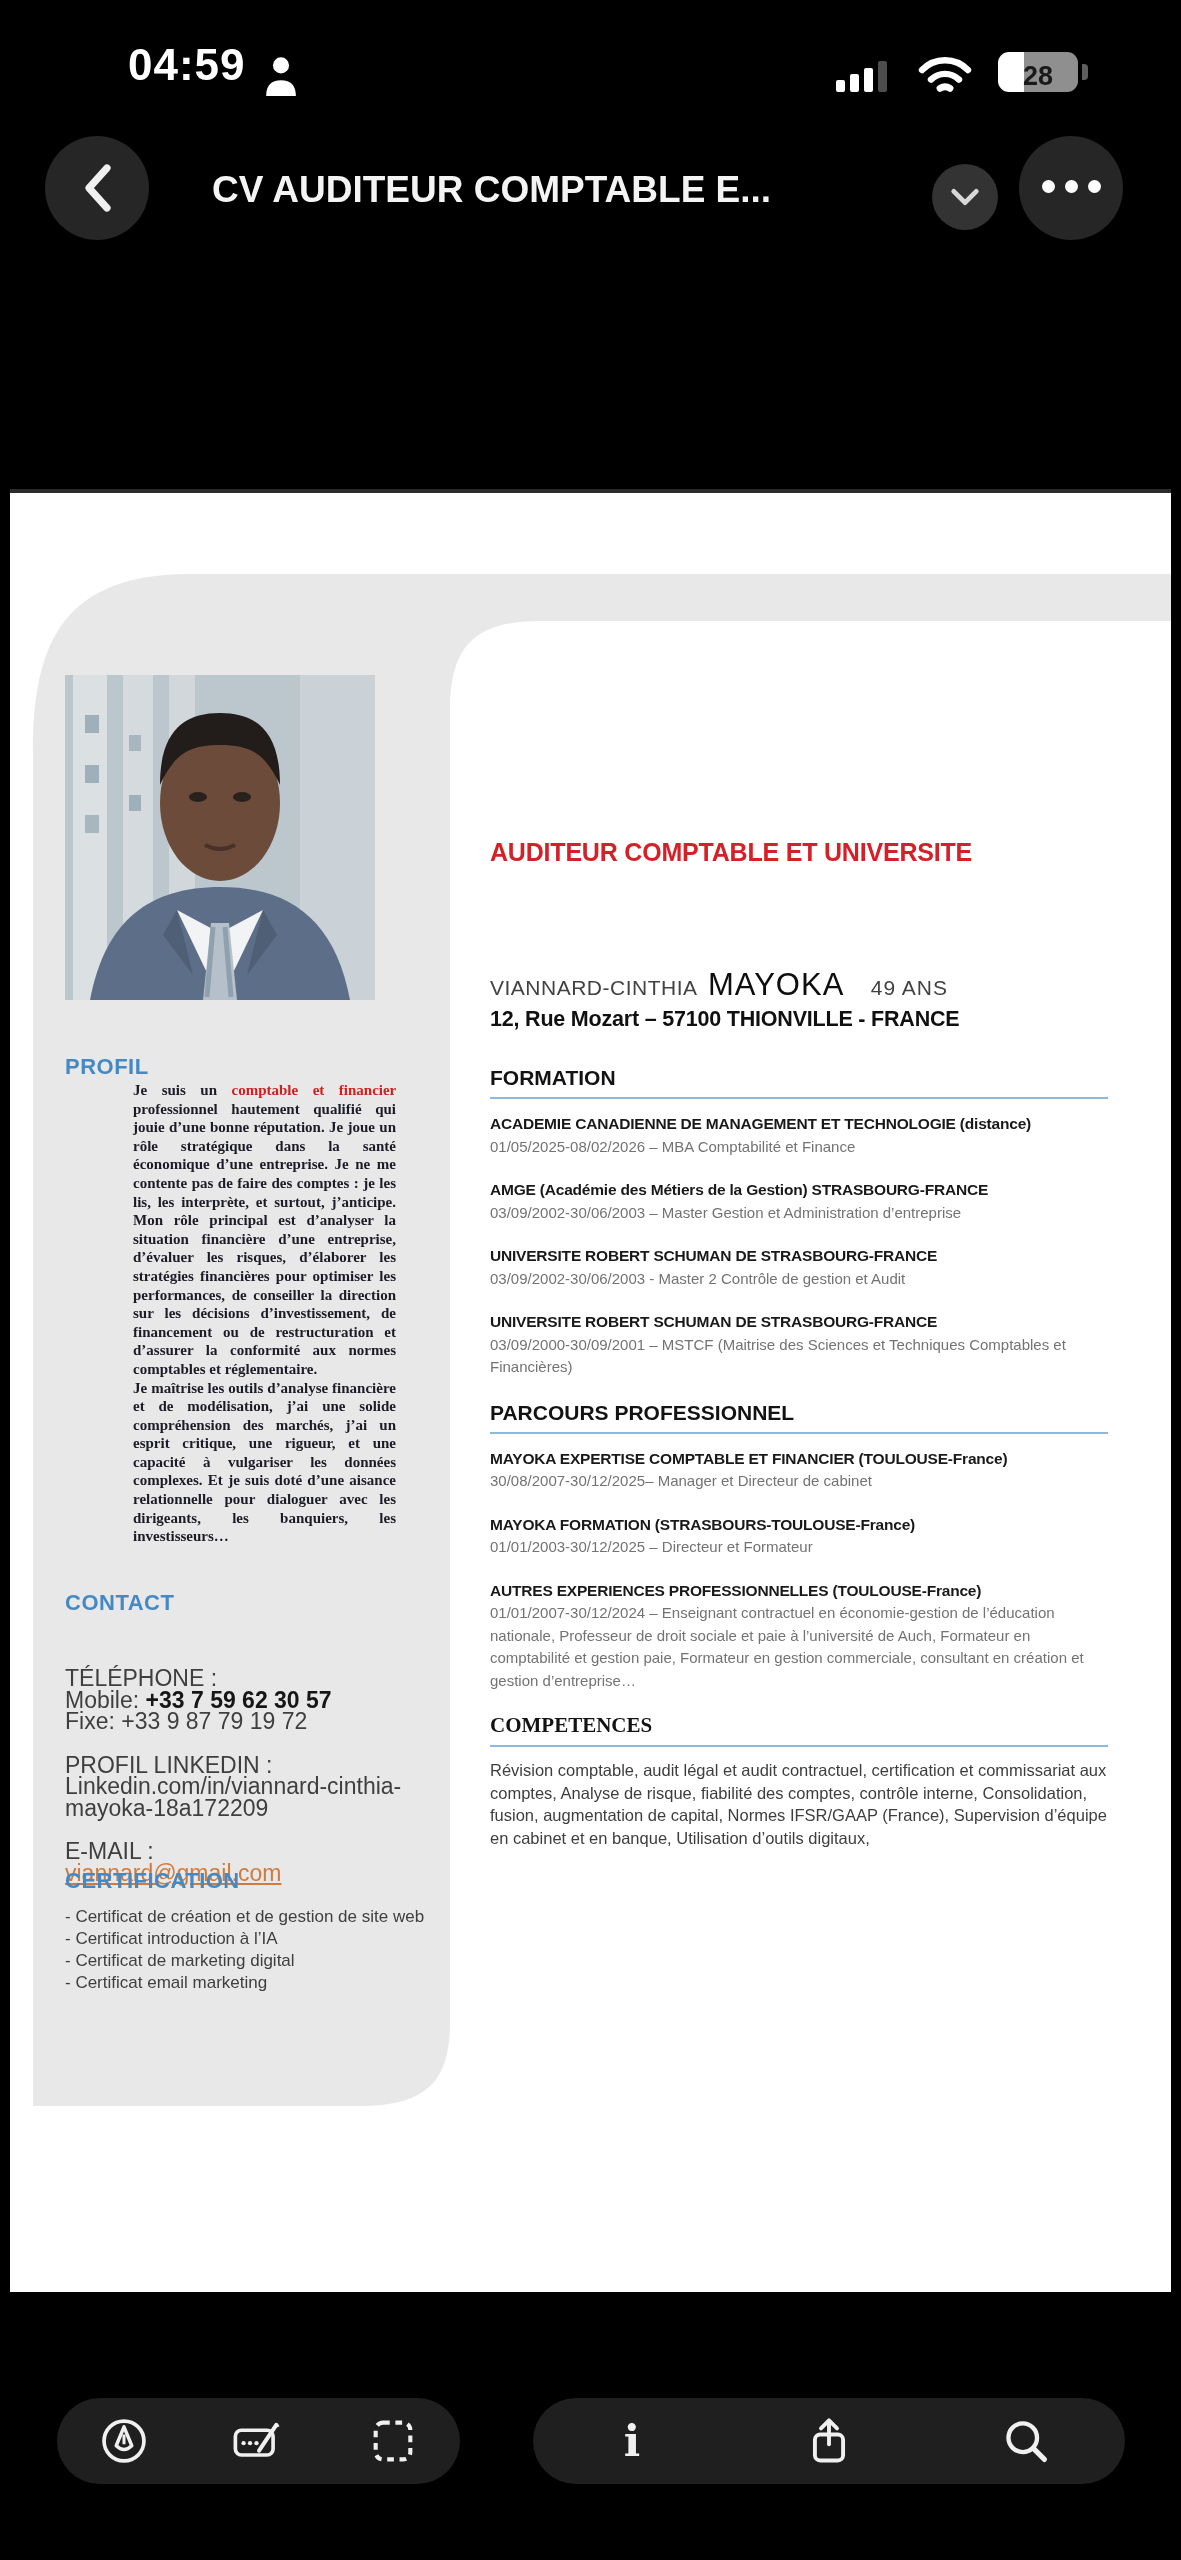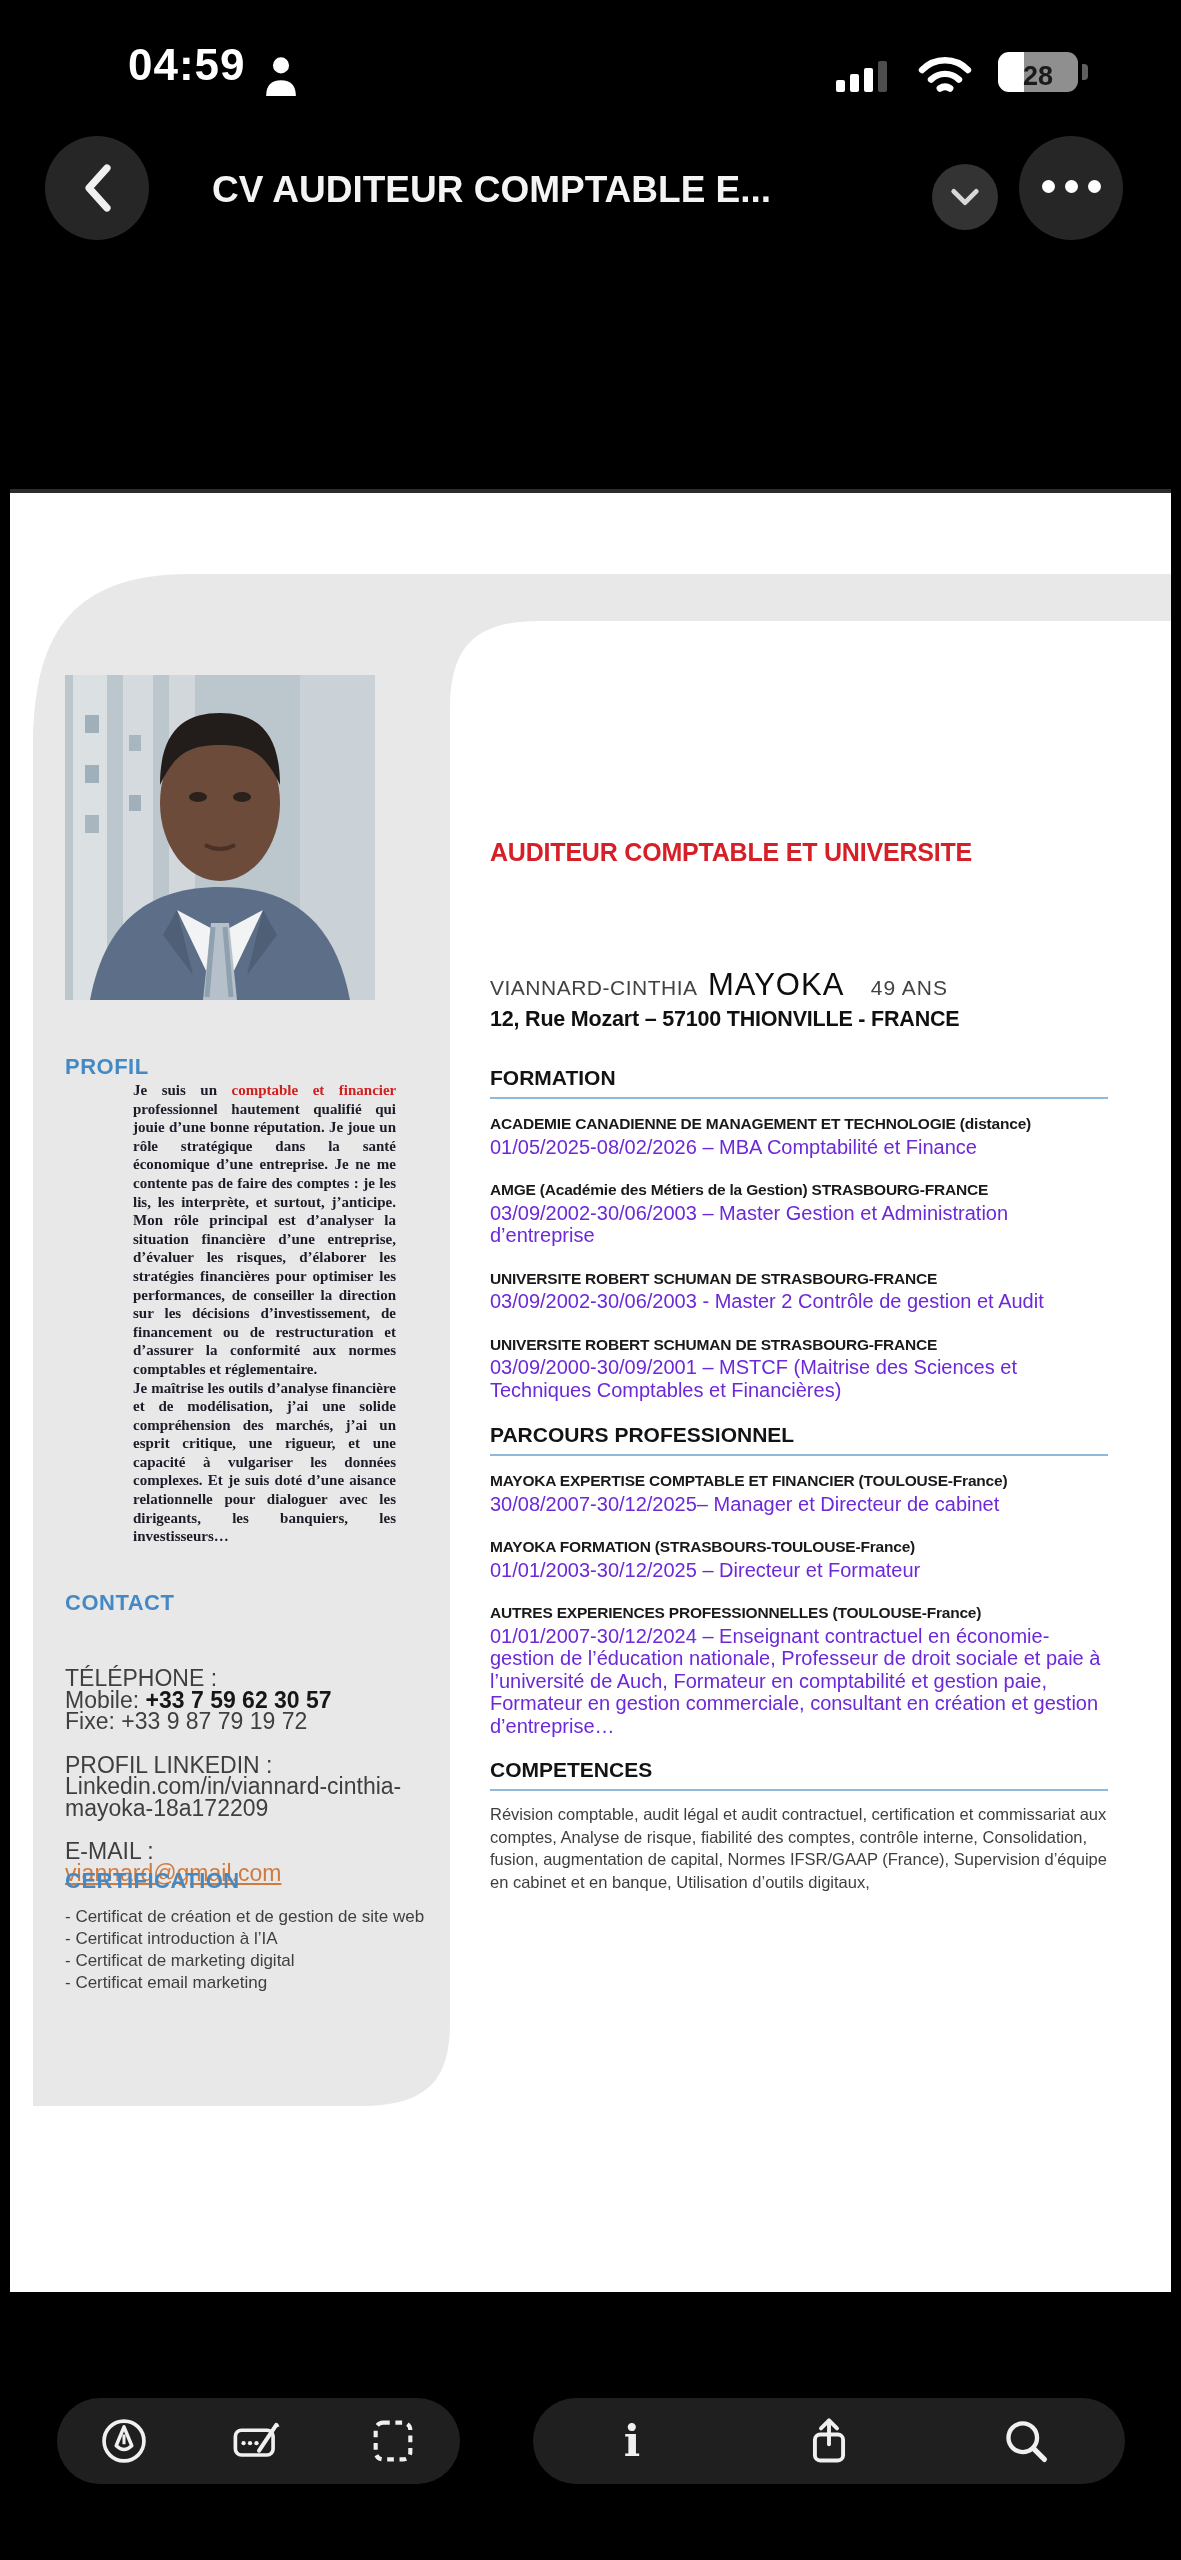--- a/index.html
+++ b/index.html
@@ -58,21 +58,21 @@
   .name-first{font-size:21px;color:#424242;letter-spacing:.5px;}
   .name-last{font-size:31px;font-weight:normal;color:#0e0e0e;letter-spacing:1px;margin:0 6px;}
   .name-age{font-size:21px;color:#424242;margin-left:16px;letter-spacing:1px;}
   .addr{font-size:21.5px;font-weight:bold;color:#101010;margin-top:4px;letter-spacing:-.2px;}
 
   .sec-head{margin-top:34px;font-size:21px;font-weight:bold;color:#131313;
             border-bottom:2px solid #8fb8dd;padding-bottom:7px;}
   .entries{margin-top:14px;}
   .entry{margin-bottom:21px;}
   .entry .t{font-size:15.5px;font-weight:bold;color:#191919;line-height:22.5px;letter-spacing:-.2px;}
-  .entry .d{font-size:20px;color:#6d28d9;line-height:22.5px;}
+  .entry .d{font-size:15px;color:#737373;line-height:22.5px;}
   .comp-text{margin-top:12px;font-size:16.5px;color:#3e3e3e;line-height:22.5px;}
   .mt34{margin-top:34px;}
 
   
   .pill{top:2398px;height:86px;border-radius:43px;background:#1f1f1f;display:flex;
         align-items:center;justify-content:space-around;}
   .pill-left{left:57px;width:403px;}
   .pill-right{left:533px;width:592px;}
   .tool-btn{width:80px;height:80px;display:flex;align-items:center;justify-content:center;cursor:pointer;}
 </style>
@@ -223,21 +223,21 @@
         <div class="entry">
           <div class="t">MAYOKA FORMATION (STRASBOURS-TOULOUSE-France)</div>
           <div class="d">01/01/2003-30/12/2025 – Directeur et Formateur</div>
         </div>
         <div class="entry">
           <div class="t">AUTRES EXPERIENCES PROFESSIONNELLES (TOULOUSE-France)</div>
           <div class="d">01/01/2007-30/12/2024 – Enseignant contractuel en économie-gestion de l’éducation nationale, Professeur de droit sociale et paie à l’université de Auch, Formateur en comptabilité et gestion paie, Formateur en gestion commerciale, consultant en création et gestion d’entreprise…</div>
         </div>
       </div>
 
-      <div class="sec-head mt34" style="margin-top:14px;">COMPETENCES</div>
+      <div class="sec-head mt34" style="margin-top:14px;font-family:Liberation Serif, serif;">COMPETENCES</div>
       <div class="comp-text">Révision comptable, audit légal et audit contractuel, certification et commissariat aux comptes, Analyse de risque, fiabilité des comptes, contrôle interne, Consolidation, fusion, augmentation de capital, Normes IFSR/GAAP (France), Supervision d’équipe en cabinet et en banque, Utilisation d’outils digitaux,</div>
     </div>
   </div>
 
   <div class="abs pill pill-left">
     <div class="tool-btn">
       <svg width="52" height="52" viewBox="0 0 24 24">
         <circle cx="12" cy="12" r="9.2" stroke="#f0f0f0" stroke-width="1.7" fill="none"></circle>
         <path d="M12 5.5 L15.6 14.2 Q12 17.6 8.4 14.2 Z" stroke="#f0f0f0" stroke-width="1.6" fill="none" stroke-linejoin="round"></path>
         <line x1="12" y1="9" x2="12" y2="13.5" stroke="#f0f0f0" stroke-width="1.4"></line>

